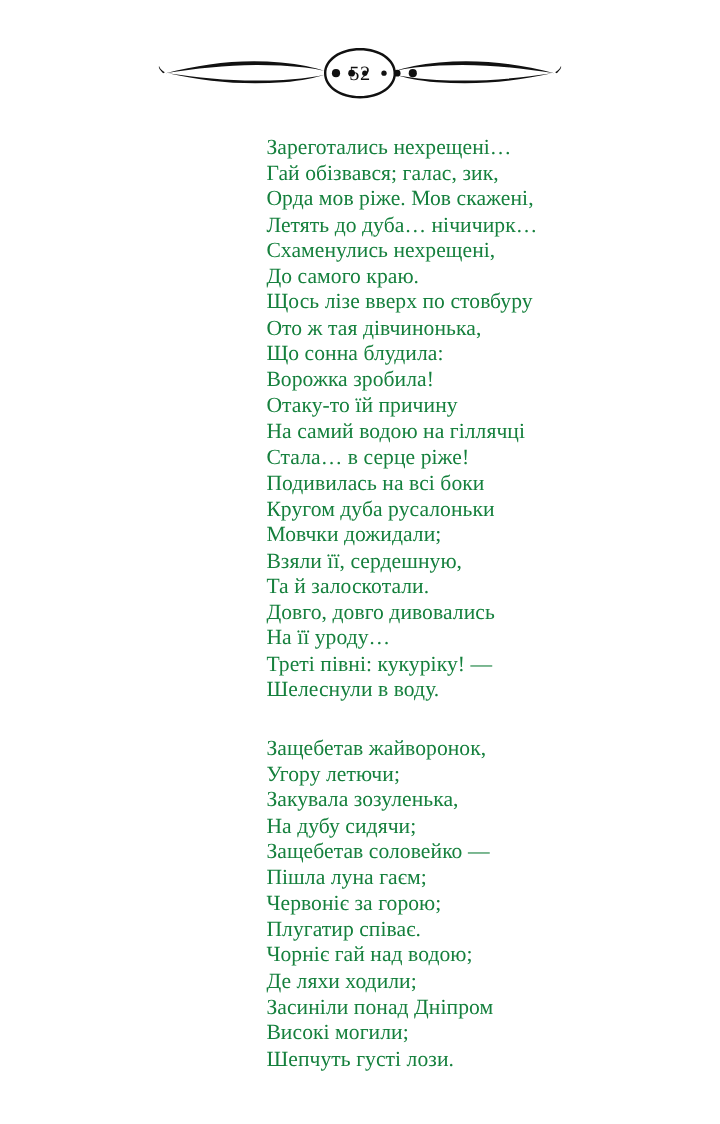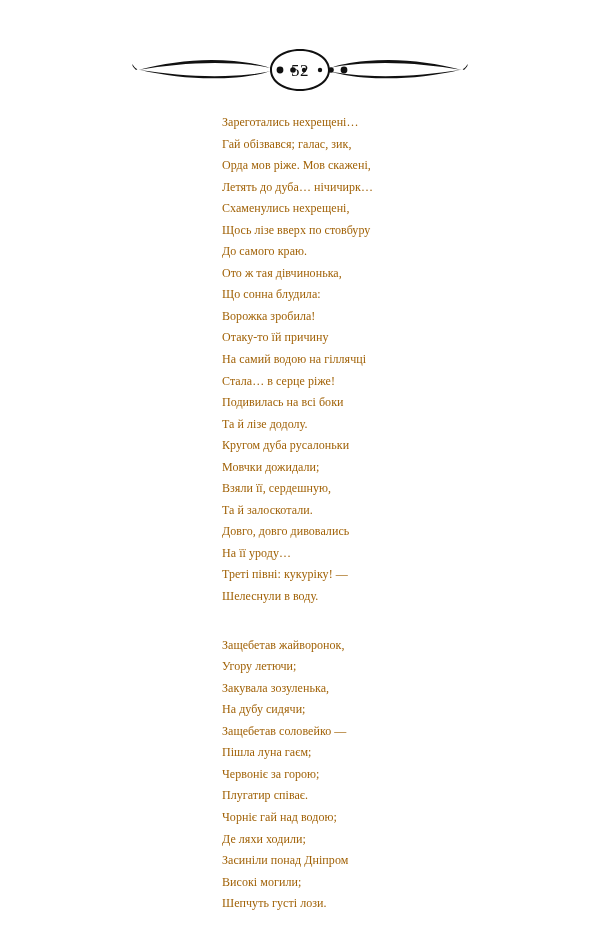--- a/index.html
+++ b/index.html
@@ -20,21 +20,21 @@
     height: 937px;
     box-sizing: border-box;
   }
 
   
   .header {
     position: relative;
     height: 70px;
     margin-top: 26px;
     display: flex;
-    align-items: flex-end;
+    align-items: center;
     justify-content: center;
   }
   .ornament-wrap {
     position: relative;
     width: 340px;
     height: 52px;
     display: flex;
     align-items: center;
     justify-content: center;
   }
@@ -61,26 +61,26 @@
     width: 600px;
   }
   .stanza {
     margin: 0 0 0 0;
     padding: 0;
   }
   .stanza + .stanza {
     margin-top: 27px;
   }
   .verse-line {
-    font-size: 12px;
+    font-size: 18px;
     line-height: 21.55px;
     white-space: pre;
     padding-left: 222px;
     letter-spacing: 0.05px;
-    color: #a16207;
+    color: #15803d;
   }
 </style>
 </head>
 <body>
 
 <div class="page">
 
   <div class="header">
     <div class="ornament-wrap">
       <svg class="ornament-svg" width="340" height="52" viewBox="0 0 340 52">
@@ -111,30 +111,29 @@
   </div>
 
   <div class="body-area">
 
     <div class="stanza">
       <div class="verse-line">Зареготались нехрещені…</div>
       <div class="verse-line">Гай обізвався; галас, зик,</div>
       <div class="verse-line">Орда мов ріже. Мов скажені,</div>
       <div class="verse-line">Летять до дуба… нічичирк…</div>
       <div class="verse-line">Схаменулись нехрещені,</div>
+      <div class="verse-line">До самого краю.</div>
       <div class="verse-line">Щось лізе вверх по стовбуру</div>
-      <div class="verse-line">До самого краю.</div>
       <div class="verse-line">Ото ж тая дівчинонька,</div>
       <div class="verse-line">Що сонна блудила:</div>
       <div class="verse-line">Ворожка зробила!</div>
       <div class="verse-line">Отаку-то їй причину</div>
       <div class="verse-line">На самий водою на гіллячці</div>
       <div class="verse-line">Стала… в серце ріже!</div>
       <div class="verse-line">Подивилась на всі боки</div>
-      <div class="verse-line">Та й лізе додолу.</div>
       <div class="verse-line">Кругом дуба русалоньки</div>
       <div class="verse-line">Мовчки дожидали;</div>
       <div class="verse-line">Взяли її, сердешную,</div>
       <div class="verse-line">Та й залоскотали.</div>
       <div class="verse-line">Довго, довго дивовались</div>
       <div class="verse-line">На її уроду…</div>
       <div class="verse-line">Треті півні: кукуріку! —</div>
       <div class="verse-line">Шелеснули в воду.</div>
     </div>
 

